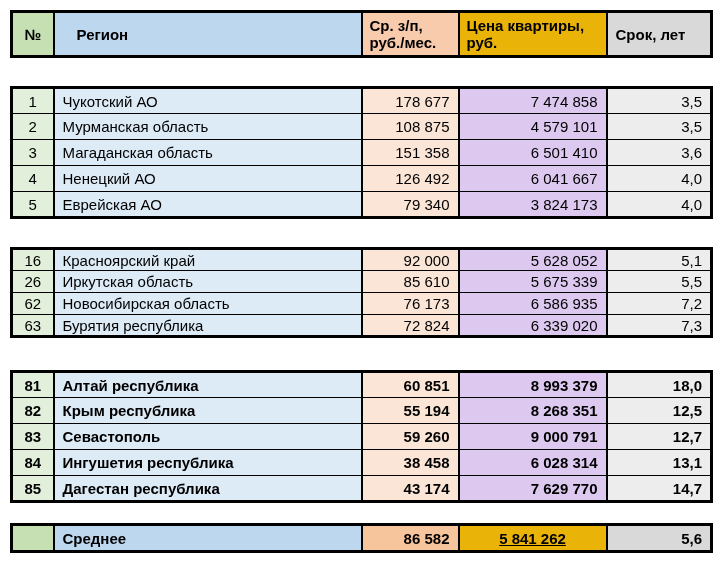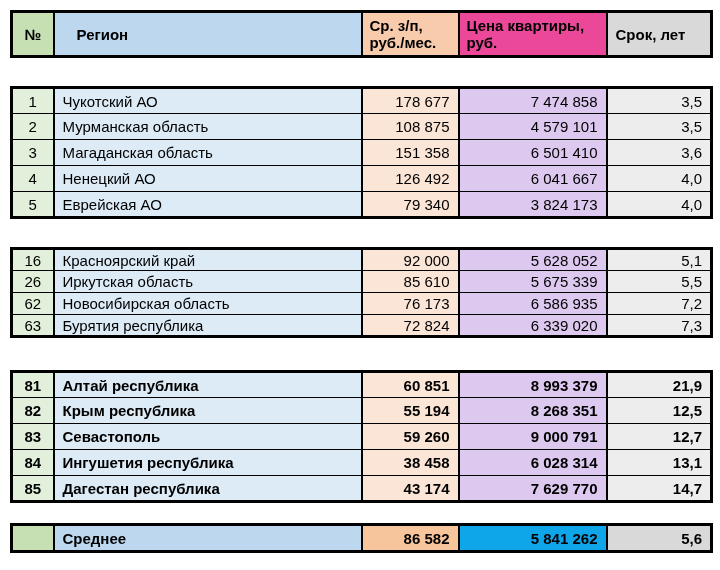--- a/index.html
+++ b/index.html
@@ -30,37 +30,37 @@
     vertical-align:middle;
     white-space:nowrap;
     overflow:hidden;
   }
   
   .header-table tr{height:45px;}
   th{font-weight:bold;text-align:left;}
   .h-num{background:#C6E0B4;text-align:center;}
   .h-region{background:#BDD7EE;padding-left:22px;}
   .h-salary{background:#F8CBAD;white-space:normal;padding:0 7px;}
-  .h-price{background:#ec4899;white-space:normal;padding:0 7px;}
+  .h-price{background:#eab308;white-space:normal;padding:0 7px;}
   .h-term{background:#D9D9D9;}
   
   .group-table tr{height:26px;}
   .group-table.compact tr{height:22px;}
   .c-num{background:#E2EFDA;text-align:center;}
   .c-region{background:#DDEBF7;text-align:left;}
   .c-salary{background:#FBE5D6;text-align:right;}
   .c-price{background:#DDC9EF;text-align:right;}
   .c-term{background:#EDEDED;text-align:right;}
   
   .summary-table tr{height:27px;}
   .summary-table td{font-weight:bold;}
   .s-num{background:#C6E0B4;}
   .s-region{background:#BDD7EE;text-align:left;}
   .s-salary{background:#F7C59C;text-align:right;}
-  .s-price{background:#0ea5e9;text-align:right;}
+  .s-price{background:#eab308;text-align:center;text-decoration:underline;}
   .s-term{background:#D9D9D9;text-align:right;}
   
   .header-table{margin-bottom:28px;}
   .group-1{margin-bottom:28px;}
   .group-2{margin-bottom:32px;}
   .group-3{margin-bottom:20px;font-weight:bold;}
 </style>
 </head>
 <body>
 
@@ -179,21 +179,21 @@
         <col class="w-salary">
         <col class="w-price">
         <col class="w-term">
       </colgroup>
     <tbody>
         <tr>
       <td class="c-num">81</td>
       <td class="c-region">Алтай республика</td>
       <td class="c-salary">60 851</td>
       <td class="c-price">8 993 379</td>
-      <td class="c-term">21,9</td>
+      <td class="c-term">18,0</td>
     </tr>
     <tr>
       <td class="c-num">82</td>
       <td class="c-region">Крым республика</td>
       <td class="c-salary">55 194</td>
       <td class="c-price">8 268 351</td>
       <td class="c-term">12,5</td>
     </tr>
     <tr>
       <td class="c-num">83</td>

